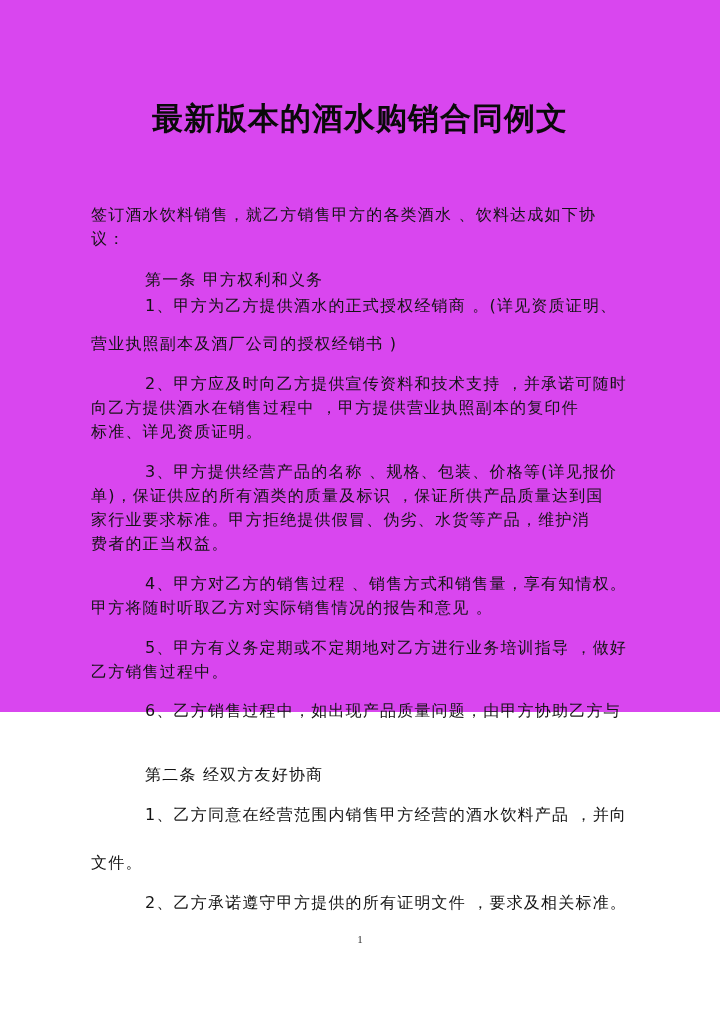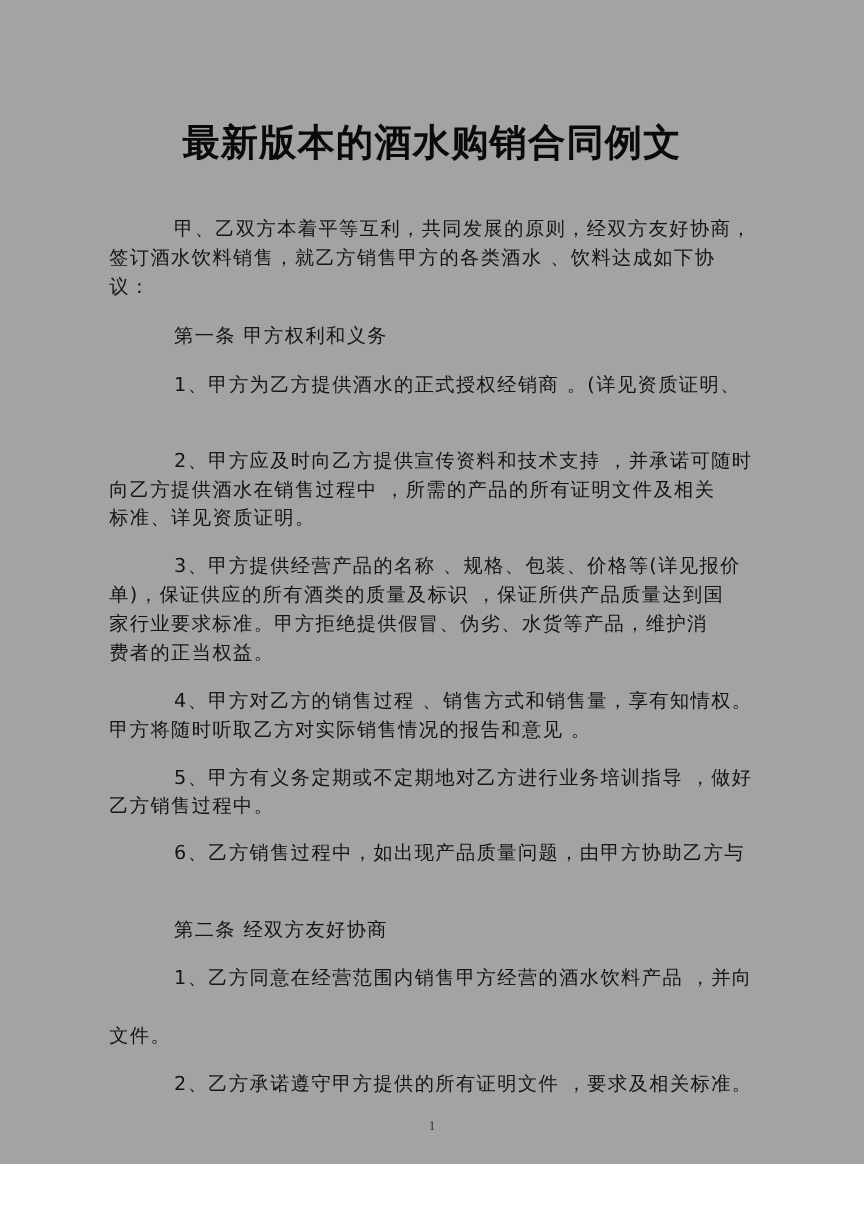--- a/index.html
+++ b/index.html
@@ -1,42 +1,42 @@
 <!DOCTYPE html>
 <html><head>
   <meta charset="utf-8">
   <style>
     html, body { margin: 0; padding: 0; background: #ffffff; }
     body { width: 720px; height: 1017px; position: relative; overflow: hidden;
            font-family: "DejaVu Sans", "Liberation Sans", sans-serif; color: #111; }
-    .page { position: absolute; left: 0; top: 0; width: 720px; height: 970px; background: #a3a3a3; }
+    .page { position: absolute; left: 0; top: 0; width: 720px; height: 712px; background: #d946ef; }
     .title { position: absolute; left: 0; top: 98px; width: 720px; text-align: center;
              font-size: 31px; font-weight: bold; letter-spacing: 1px; color: #0a0a0a; }
     .line { position: absolute; left: 91px; font-size: 16px; white-space: nowrap;
             letter-spacing: 1.2px; color: #141414; line-height: 20px; }
     .ind { left: 145px; }
     .pagenum { position: absolute; top: 933px; left: 0; width: 720px; text-align: center;
                font-family: "Liberation Serif", serif; font-size: 11px; color: #333; }
   </style>
 </head>
 <body>
 
 <div class="page">
   <div class="title">最新版本的酒水购销合同例文</div>
 
-  <div class="line ind" style="top:181px">甲、乙双方本着平等互利，共同发展的原则，经双方友好协商，</div>
   <div class="line" style="top:205px">签订酒水饮料销售，就乙方销售甲方的各类酒水 、饮料达成如下协</div>
   <div class="line" style="top:229px">议：</div>
 
   <div class="line ind" style="top:270px">第一条  甲方权利和义务</div>
 
-  <div class="line ind" style="top:311px">1、甲方为乙方提供酒水的正式授权经销商 。(详见资质证明、</div>
+  <div class="line ind" style="top:296px">1、甲方为乙方提供酒水的正式授权经销商 。(详见资质证明、</div>
+  <div class="line" style="top:334px">营业执照副本及酒厂公司的授权经销书 )</div>
 
   <div class="line ind" style="top:374px">2、甲方应及时向乙方提供宣传资料和技术支持 ，并承诺可随时</div>
-  <div class="line" style="top:398px">向乙方提供酒水在销售过程中 ，所需的产品的所有证明文件及相关</div>
+  <div class="line" style="top:398px">向乙方提供酒水在销售过程中 ，甲方提供营业执照副本的复印件</div>
   <div class="line" style="top:422px">标准、详见资质证明。</div>
 
   <div class="line ind" style="top:462px">3、甲方提供经营产品的名称 、规格、包装、价格等(详见报价</div>
   <div class="line" style="top:510px">家行业要求标准。甲方拒绝提供假冒、伪劣、水货等产品，维护消</div>
   <div class="line" style="top:486px">单)，保证供应的所有酒类的质量及标识 ，保证所供产品质量达到国</div>
   <div class="line" style="top:534px">费者的正当权益。</div>
 
   <div class="line ind" style="top:574px">4、甲方对乙方的销售过程 、销售方式和销售量，享有知情权。</div>
   <div class="line" style="top:598px">甲方将随时听取乙方对实际销售情况的报告和意见  。</div>
 

